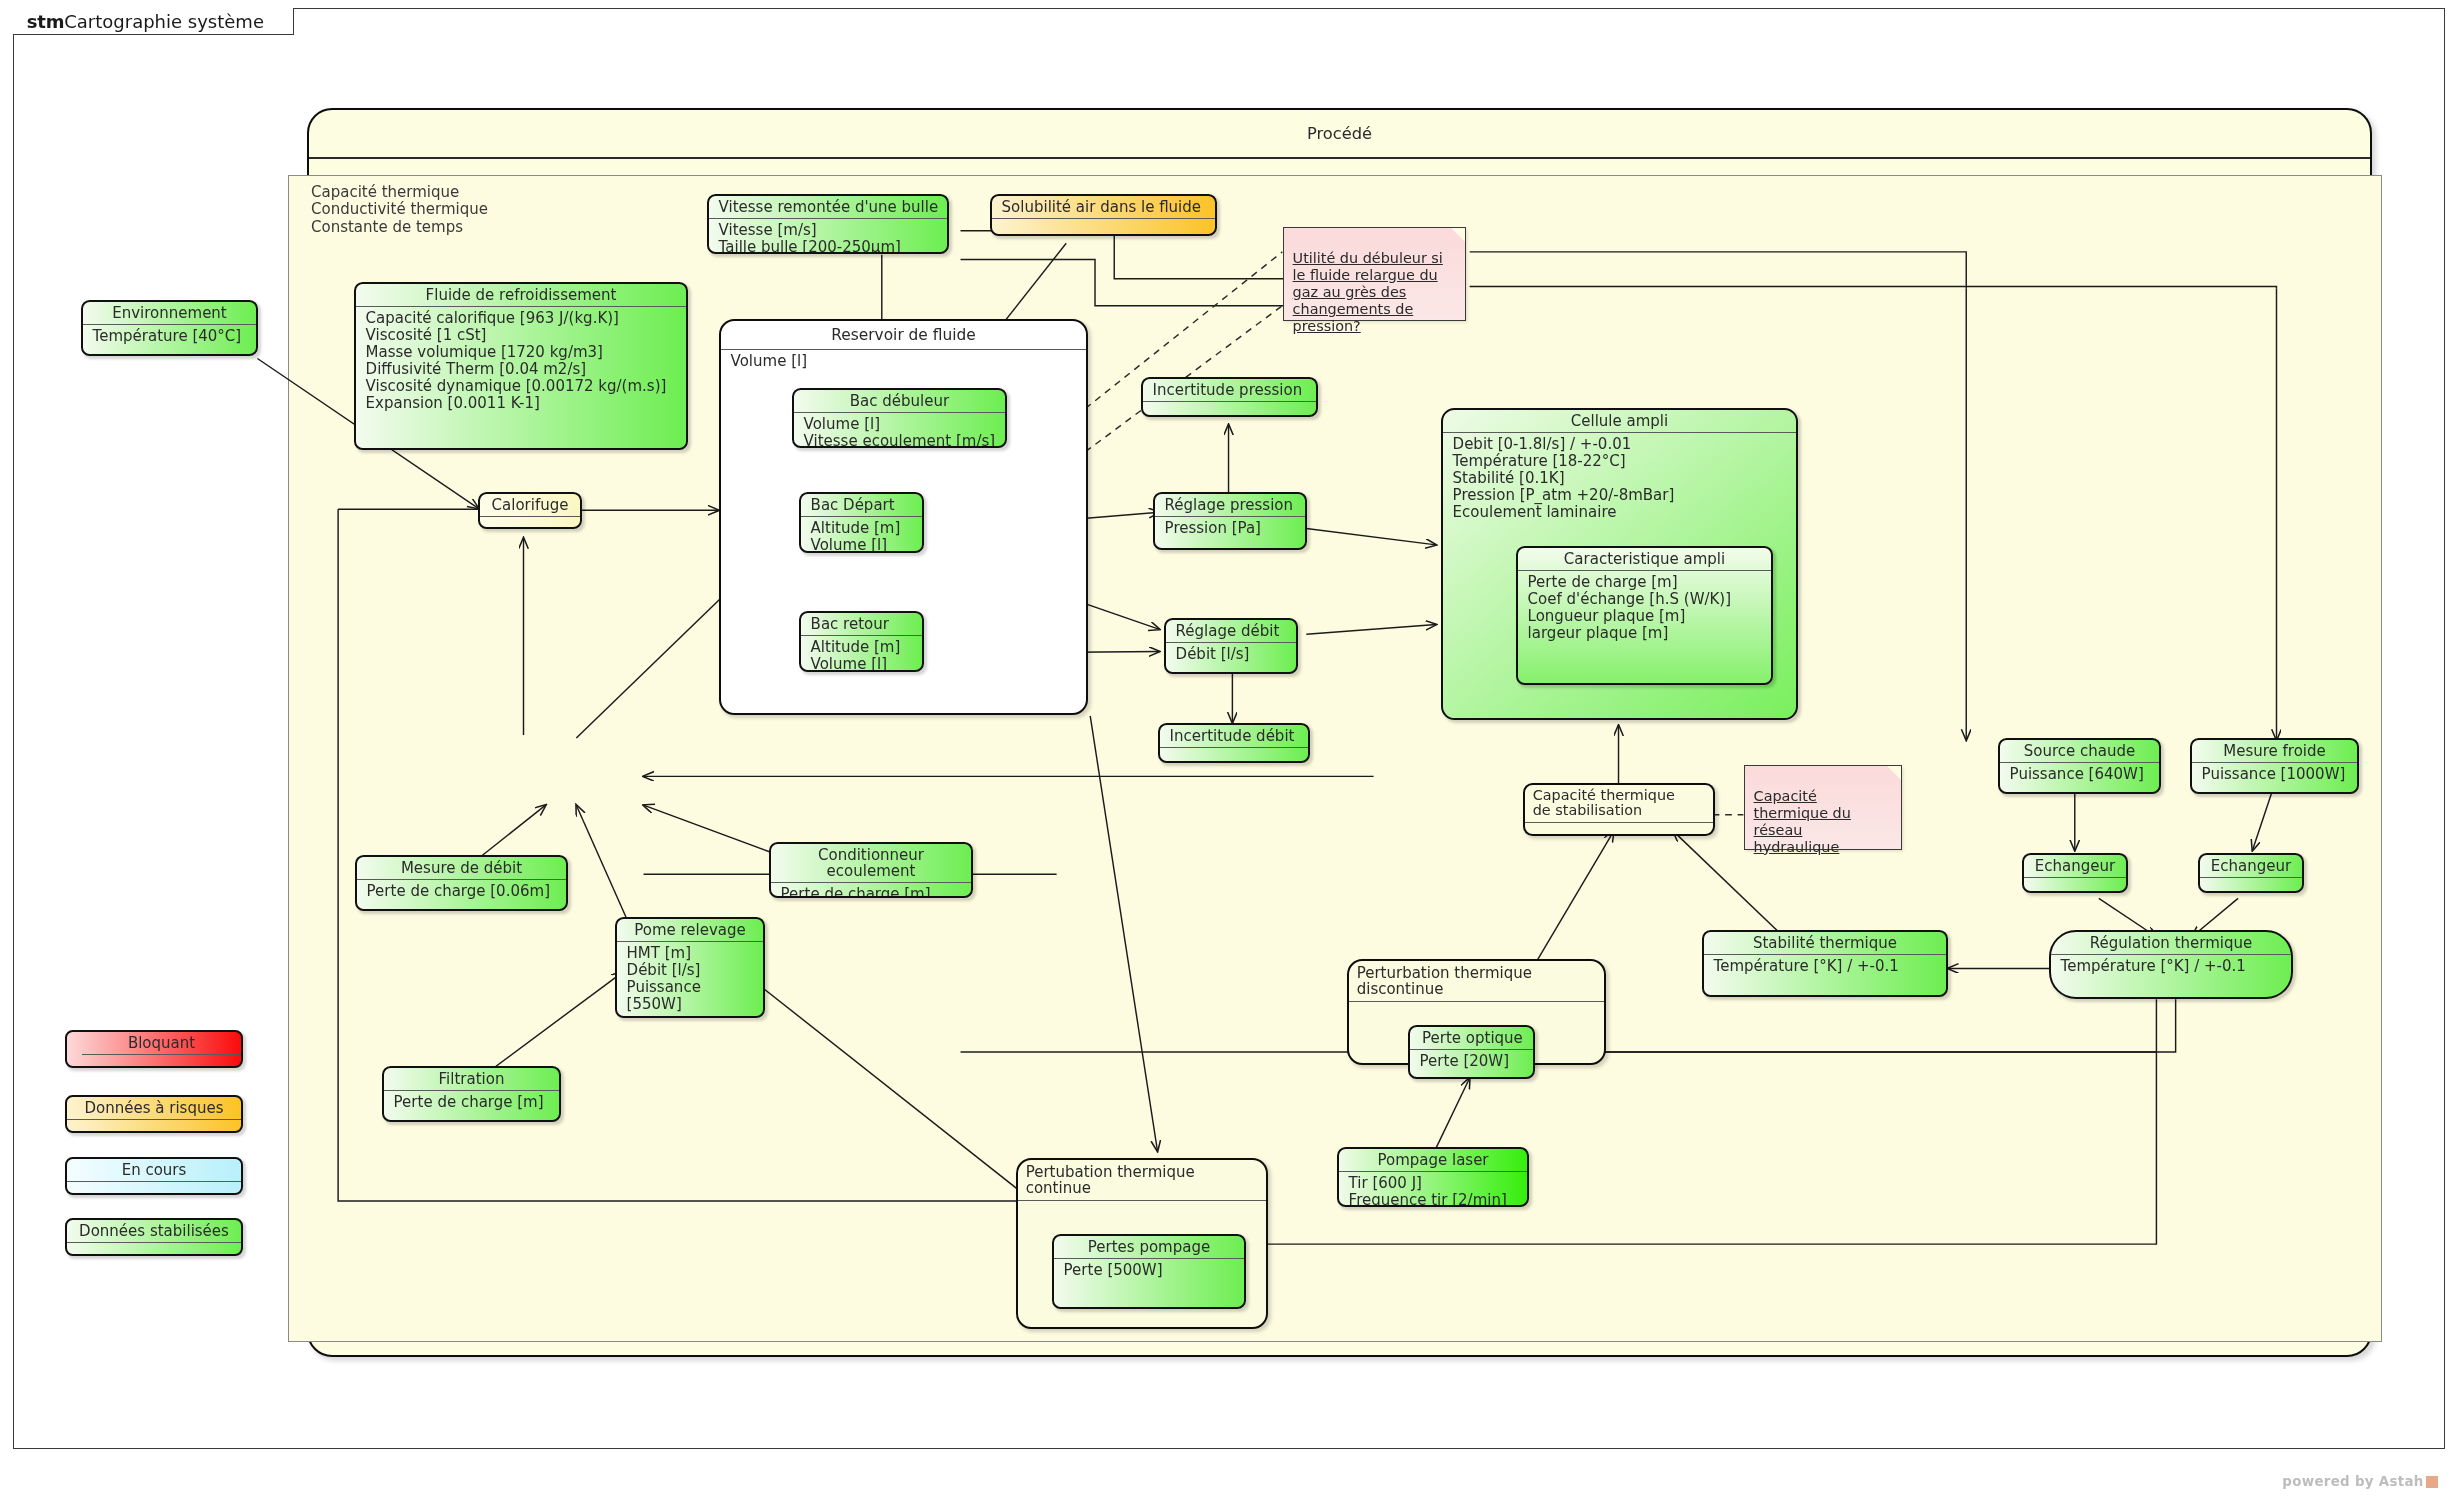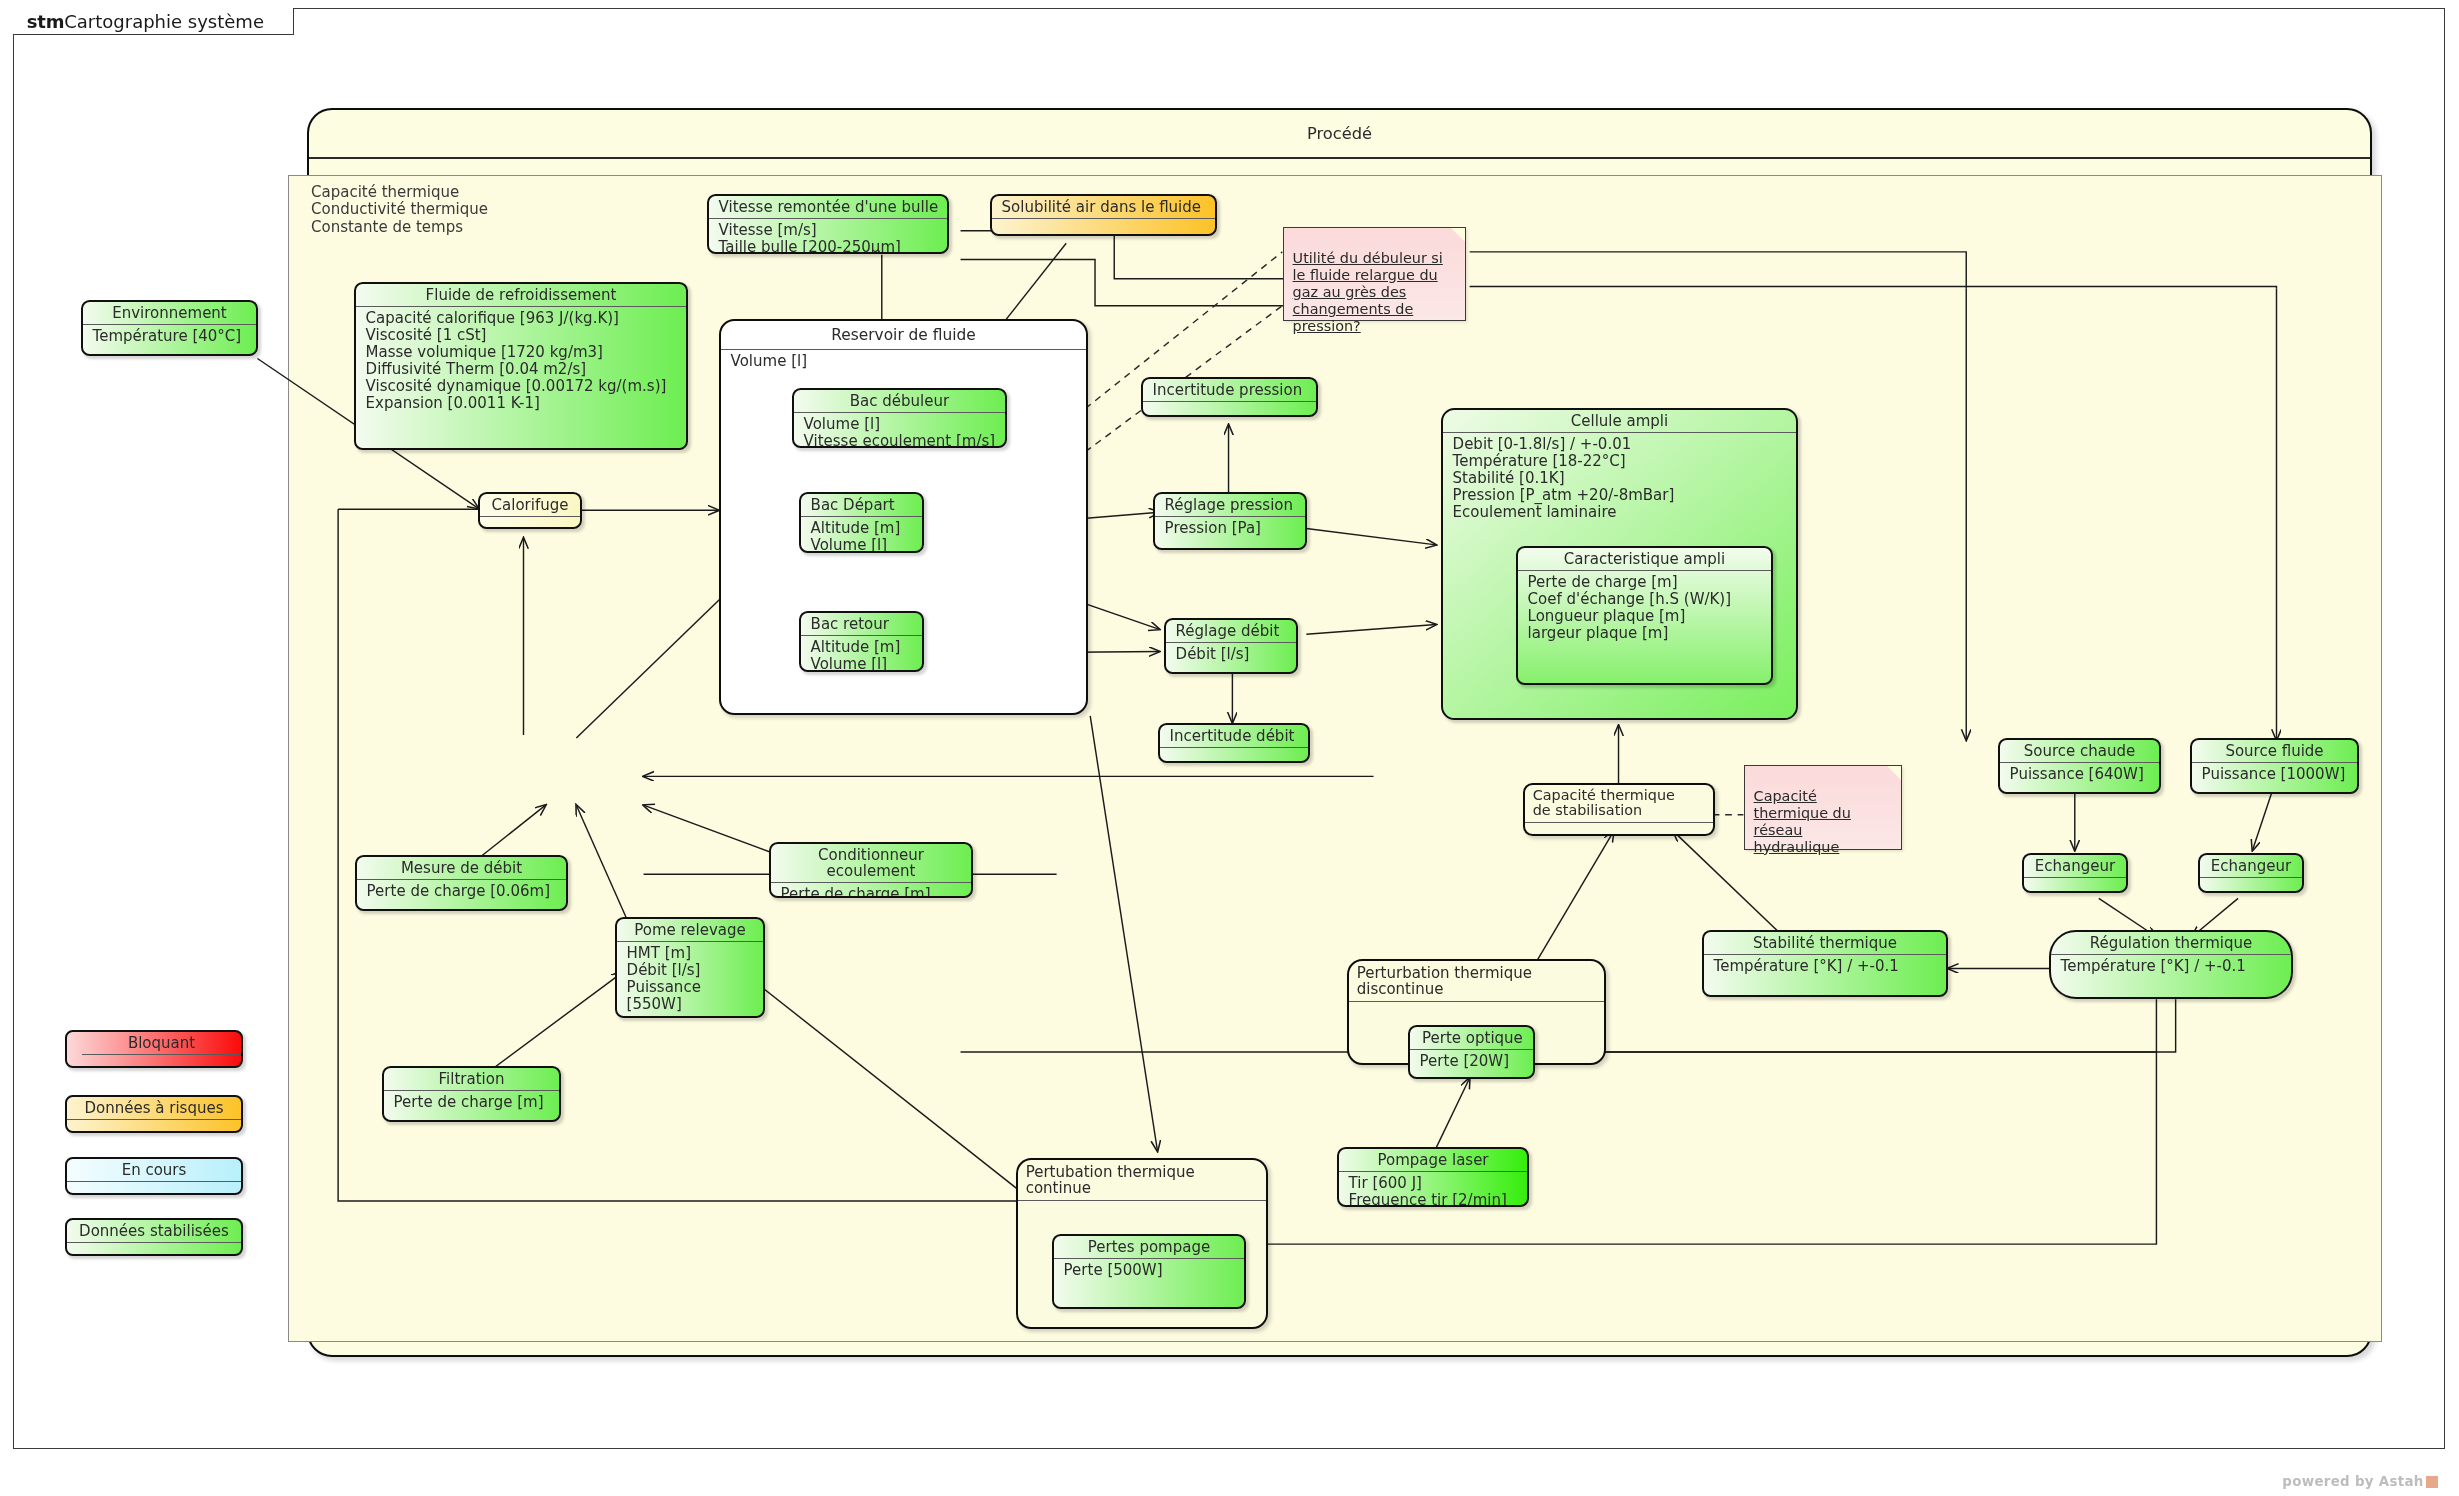--- a/index.html
+++ b/index.html
@@ -425,21 +425,21 @@
     <div class="body">Perte de charge [m]</div>
   </div>
 
   <div class="node" style="left:1998px; top:738px; width:163px; height:56px;">
     <div class="title">Source chaude</div>
     <div class="sep"></div>
     <div class="body">Puissance [640W]</div>
   </div>
 
   <div class="node" style="left:2190px; top:738px; width:169px; height:56px;">
-    <div class="title">Source fluide</div>
+    <div class="title">Mesure froide</div>
     <div class="sep"></div>
     <div class="body">Puissance [1000W]</div>
   </div>
 
   <div class="node" style="left:2022px; top:853px; width:106px; height:40px;">
     <div class="title">Echangeur</div>
     <div class="sep"></div>
     <div class="body" style="height:12.5px;"></div>
   </div>
 

